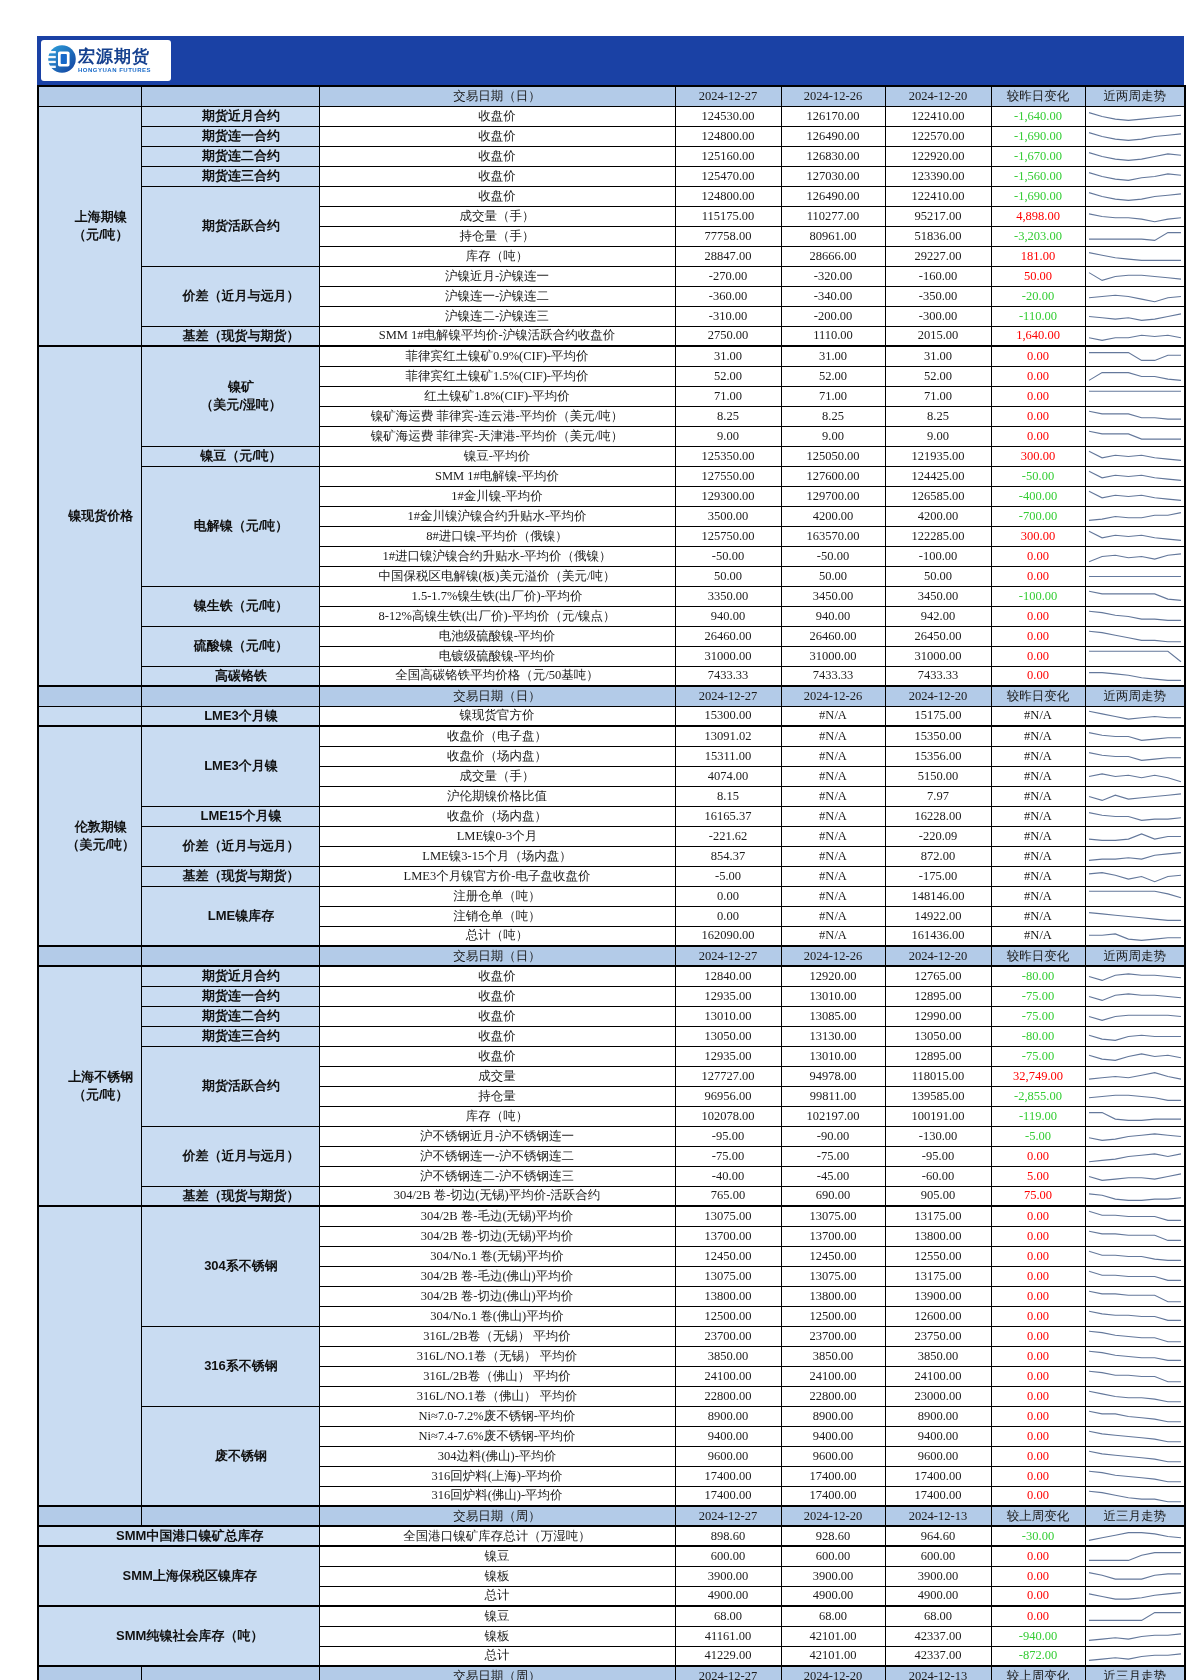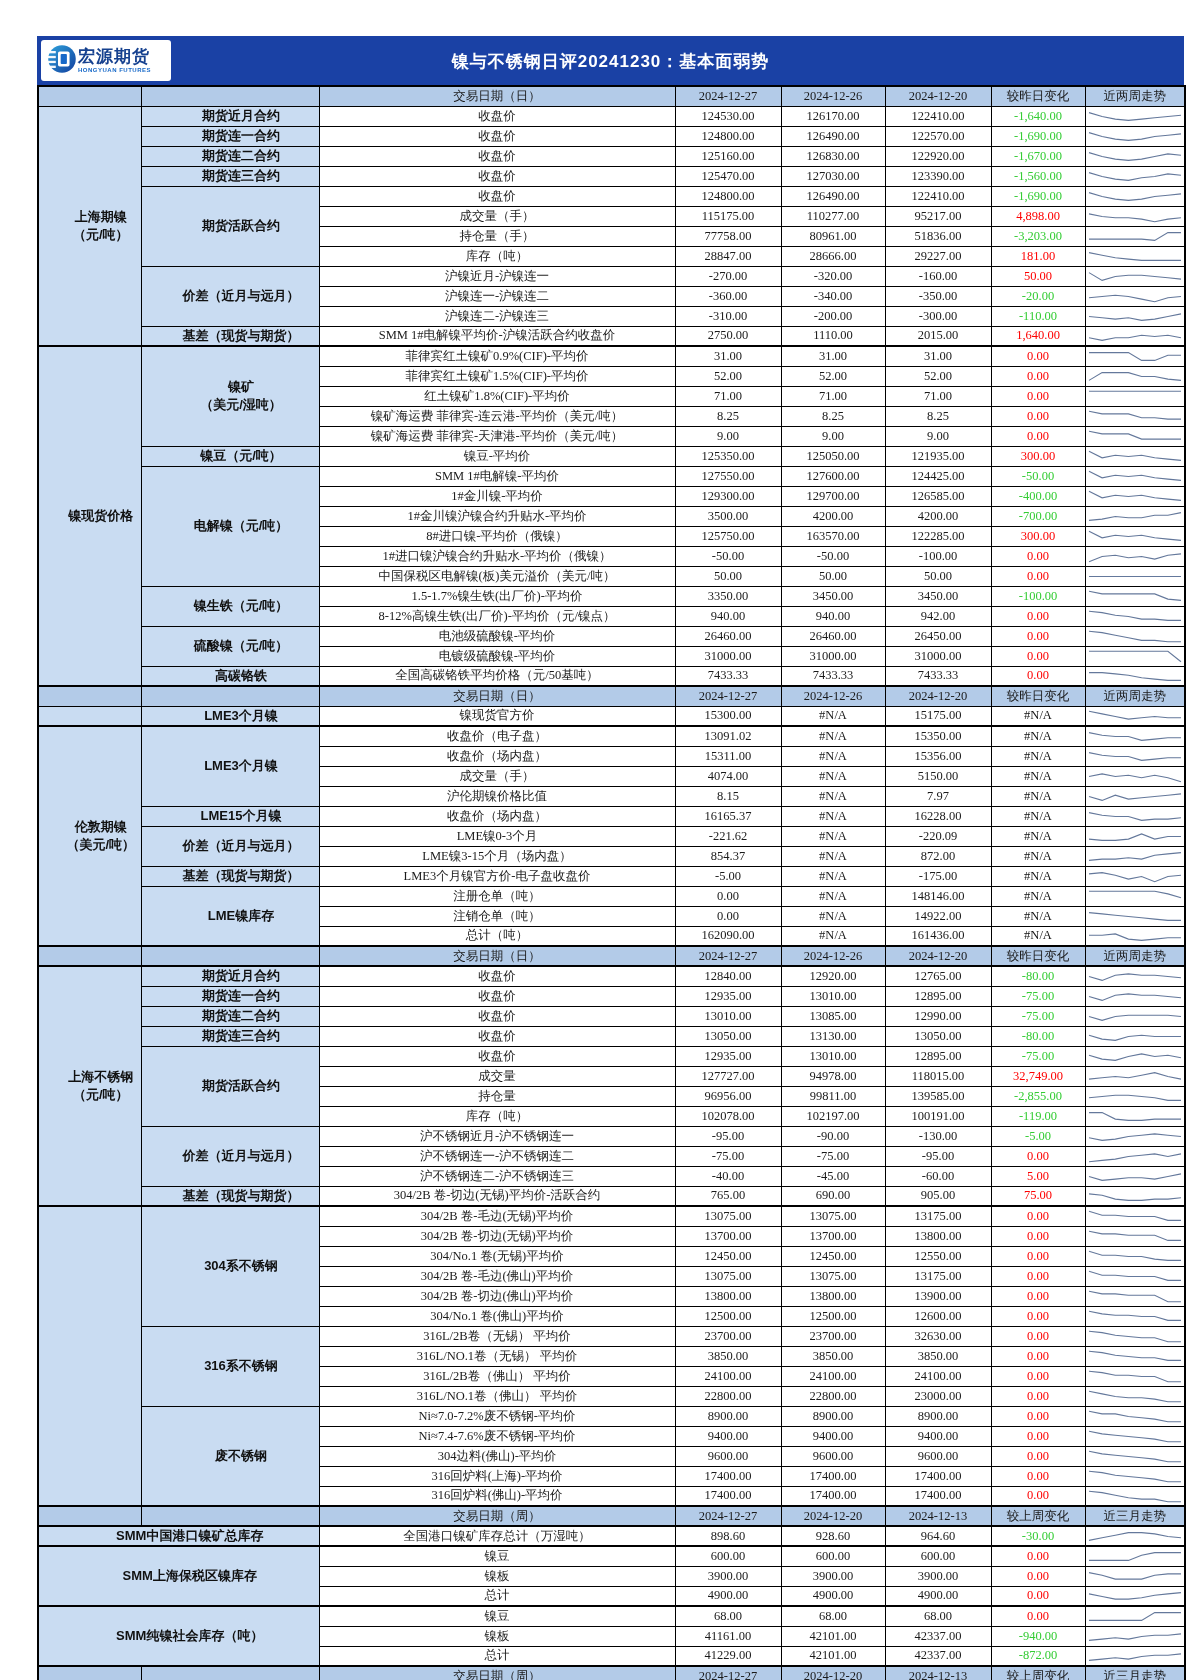--- a/index.html
+++ b/index.html
@@ -50,21 +50,20 @@
           <rect x="1" y="25.5" width="10" height="2.6" fill="#fff" opacity="0.95"></rect>
           <rect x="13.5" y="9.5" width="13" height="17" rx="2" fill="#fff"></rect>
           <rect x="16.5" y="12.5" width="7" height="11" rx="1" fill="#1668C8"></rect>
         </svg>
       </span>
       <span class="logo-text">
         <span class="logo-cn">宏源期货</span>
         <span class="logo-en">HONGYUAN FUTURES</span>
       </span>
     </div>
-    <div class="title">镍与不锈钢日评20241230：基本面弱势</div>
   </div>
 
   <table class="main">
     <colgroup id="cols">
         <col style="width: 103px;">
         <col style="width: 178px;">
         <col style="width: 356px;">
         <col style="width: 106px;">
         <col style="width: 104px;">
         <col style="width: 106px;">
@@ -841,21 +840,21 @@
             <svg width="96" height="18">
               <polyline points="2.0,4.3 15.1,6.9 28.3,8.2 41.4,8.2 54.6,9.5 67.7,9.5 80.9,13.4 94.0,13.4" fill="none" stroke="#64789B" stroke-width="1.1"></polyline>
             </svg>
           </td>
         </tr>
         <tr>
           <td class="sub" rowspan="4">316系不锈钢</td>
           <td class="">316L/2B卷（无锡） 平均价</td>
           <td class="val">23700.00</td>
           <td class="val">23700.00</td>
-          <td class="val">32630.00</td>
+          <td class="val">23750.00</td>
           <td class="chg pos">0.00</td>
           <td class="spk">
             <svg width="96" height="18">
               <polyline points="2.0,4.3 15.1,5.6 28.3,8.2 41.4,9.5 54.6,10.8 67.7,10.8 80.9,14.7 94.0,14.7" fill="none" stroke="#64789B" stroke-width="1.1"></polyline>
             </svg>
           </td>
         </tr>
         <tr>
           <td class="">316L/NO.1卷（无锡） 平均价</td>
           <td class="val">3850.00</td>

